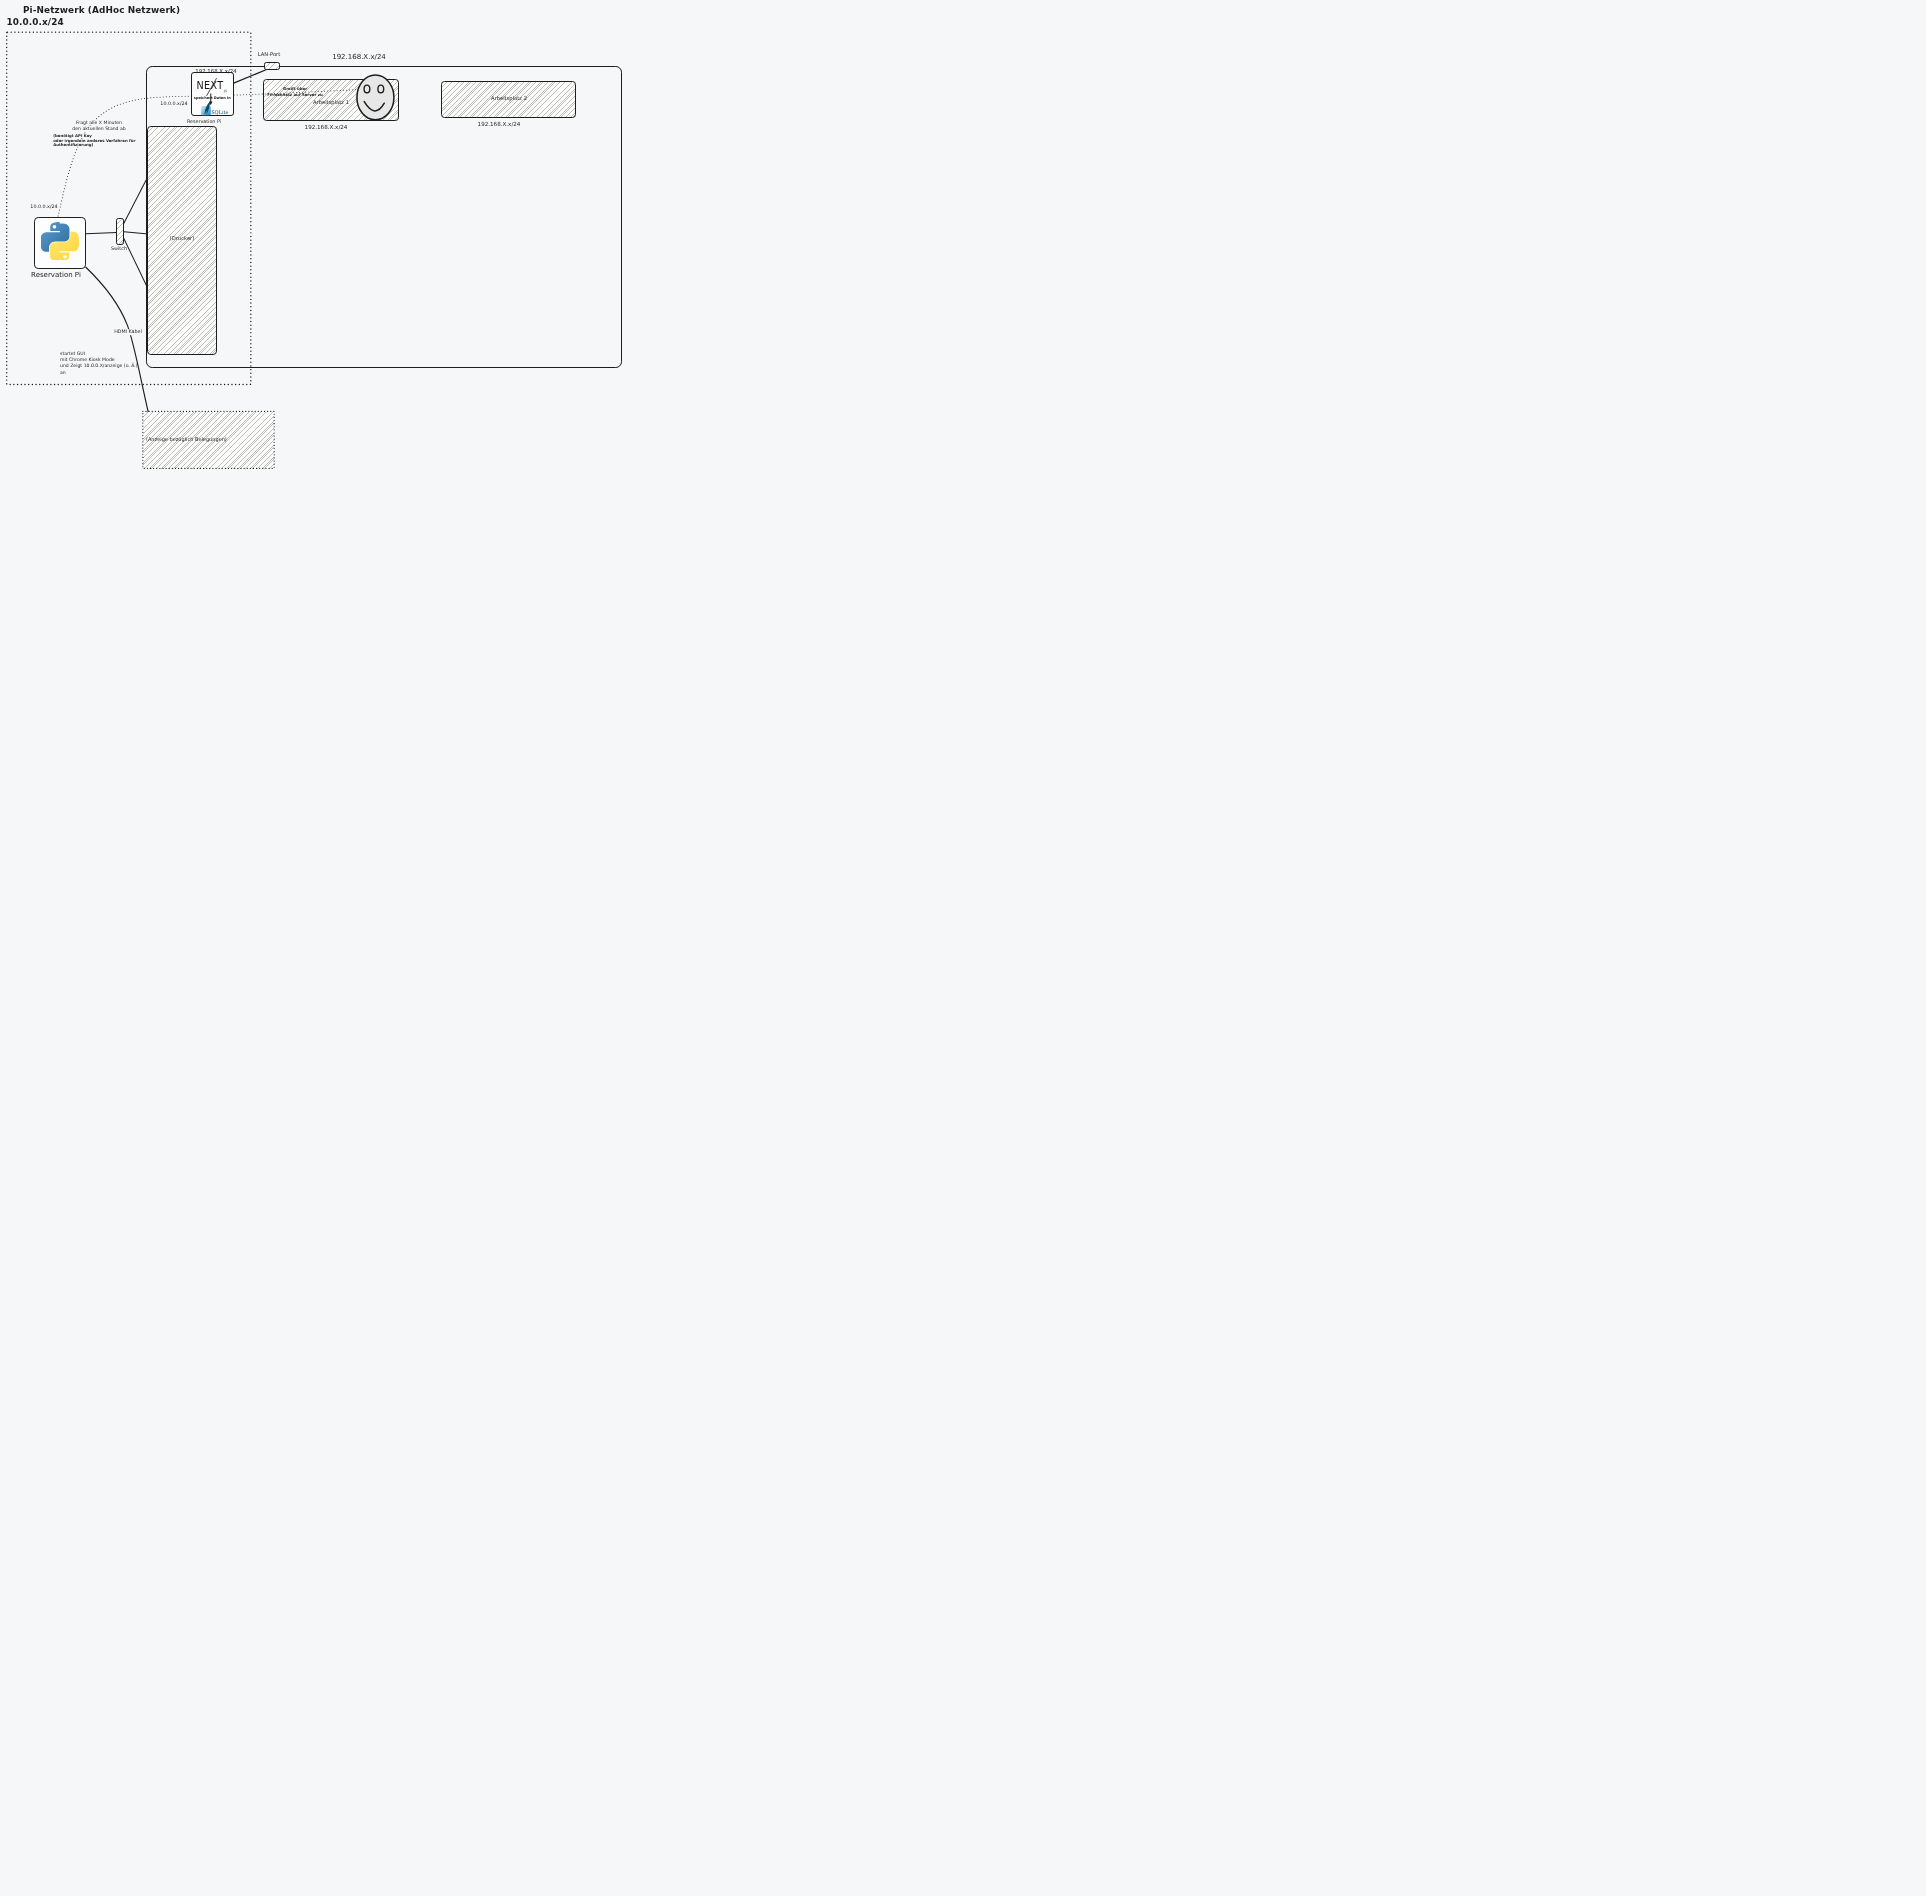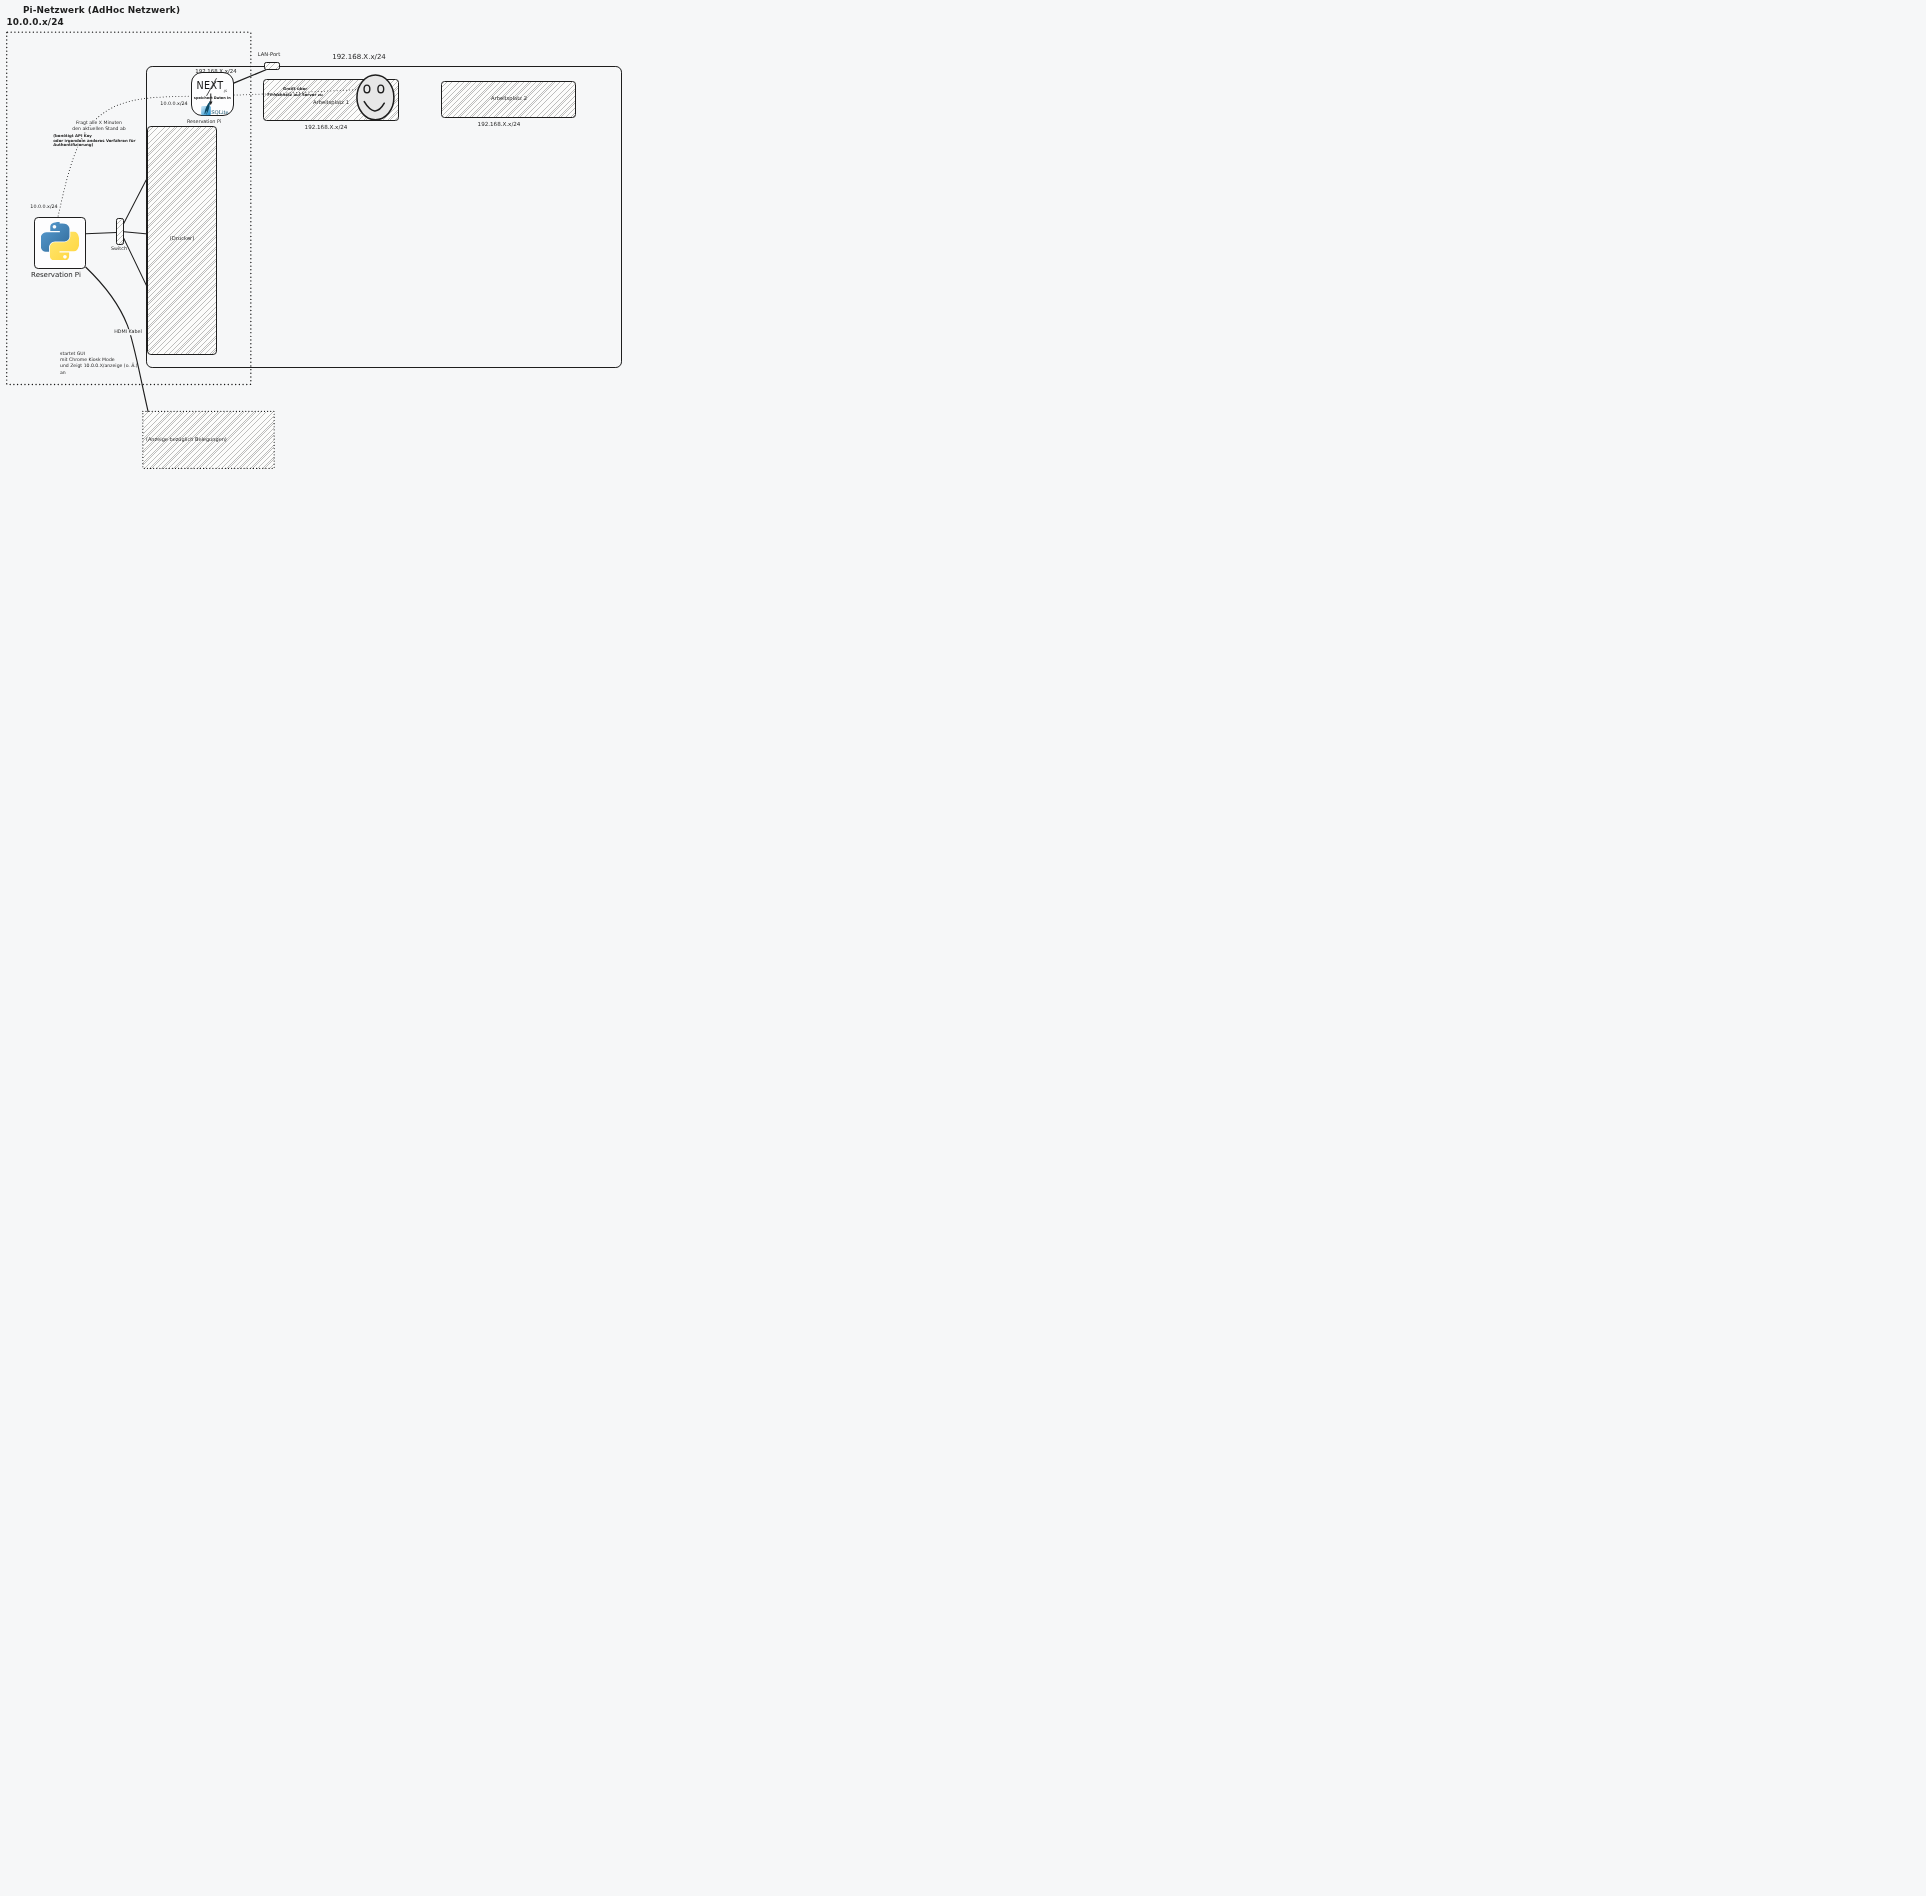--- a/index.html
+++ b/index.html
@@ -43,21 +43,21 @@
   <div class="box" style="left:146px; top:66px; width:476px; height:302px; border-width:1.9px; border-radius:6.2px;"></div>
 
   <div class="box hatch" style="left:147px; top:126px; width:70px; height:229px; border-radius:3.9px;"></div>
 
   <div class="box hatch" style="left:263px; top:79px; width:136px; height:42px; border-radius:3.5px;"></div>
 
   <div class="box hatch" style="left:441px; top:81px; width:135px; height:37px; border-radius:3.5px;"></div>
 
   <div class="box hatch" style="left:264px; top:62px; width:16px; height:8px; border-radius:2.3px; border-width:1.3px;"></div>
 
-  <div class="box" style="left:191px; top:72px; width:43px; height:44px; background:#fdfdfe; border-width:1.3px; border-radius:11px;">
+  <div class="box" style="left:191px; top:72px; width:43px; height:44px; background:#fdfdfe; border-width:1.3px; border-radius:3px;">
     <svg viewBox="0 0 111 114" style="position:absolute; left:-1.3px; top:-1.3px; width:43px; height:44px; overflow:visible;">
       <defs>
         <linearGradient id="sqg" x1="0" y1="0" x2="1" y2="1">
           <stop offset="0" stop-color="#d4ecf9"></stop>
           <stop offset="1" stop-color="#1186c9"></stop>
         </linearGradient>
       </defs>
       <text x="49" y="44" text-anchor="middle" font-size="25" letter-spacing="1" class="logo-text">NEXT</text>
       <line x1="66" y1="16" x2="40" y2="62" stroke="#161616" stroke-width="2"></line>
       <text x="88" y="53" text-anchor="middle" font-size="8" class="logo-text">.JS</text>

